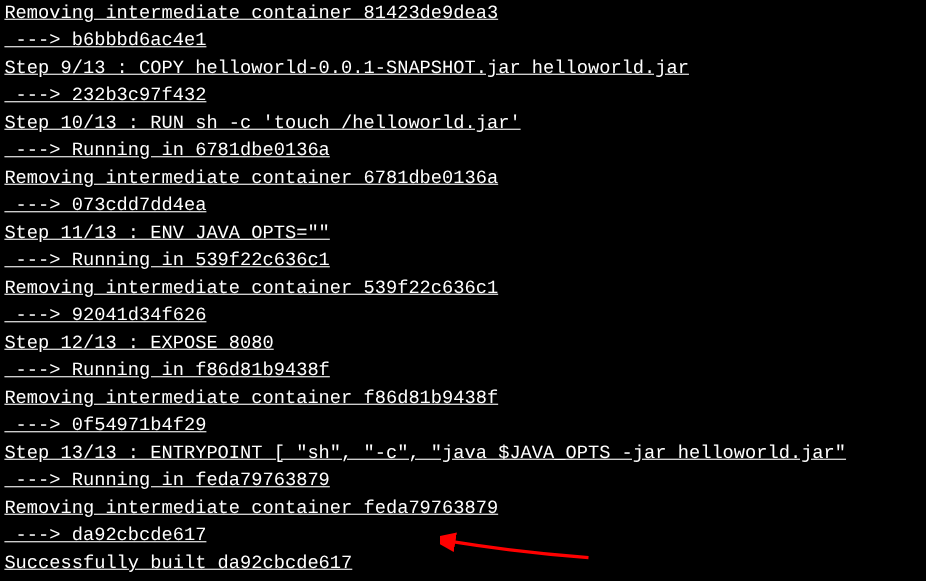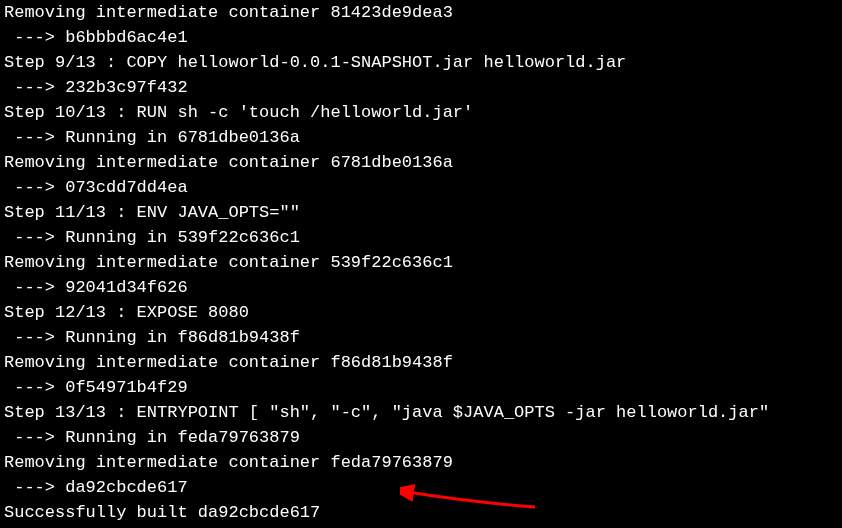--- a/index.html
+++ b/index.html
@@ -15,20 +15,21 @@
     font-family: "Consolas", "Menlo", "Courier New", monospace;
     font-size: 17px;
     line-height: 25px;
     color: #ffffff;
     white-space: pre;
     padding: 0 4px;
     letter-spacing: 0px;
   }
   .line {
     display: block;
+    text-decoration: underline;
   }
   .arrow-annot {
     position: absolute;
     pointer-events: none;
   }
 </style>
 </head>
 <body>
 
 <div class="terminal" id="term"><span class="line">Removing intermediate container 81423de9dea3</span><span class="line"> ---&gt; b6bbbd6ac4e1</span><span class="line">Step 9/13 : COPY helloworld-0.0.1-SNAPSHOT.jar helloworld.jar</span><span class="line"> ---&gt; 232b3c97f432</span><span class="line">Step 10/13 : RUN sh -c 'touch /helloworld.jar'</span><span class="line"> ---&gt; Running in 6781dbe0136a</span><span class="line">Removing intermediate container 6781dbe0136a</span><span class="line"> ---&gt; 073cdd7dd4ea</span><span class="line">Step 11/13 : ENV JAVA_OPTS=""</span><span class="line"> ---&gt; Running in 539f22c636c1</span><span class="line">Removing intermediate container 539f22c636c1</span><span class="line"> ---&gt; 92041d34f626</span><span class="line">Step 12/13 : EXPOSE 8080</span><span class="line"> ---&gt; Running in f86d81b9438f</span><span class="line">Removing intermediate container f86d81b9438f</span><span class="line"> ---&gt; 0f54971b4f29</span><span class="line">Step 13/13 : ENTRYPOINT [ "sh", "-c", "java $JAVA_OPTS -jar helloworld.jar"</span><span class="line"> ---&gt; Running in feda79763879</span><span class="line">Removing intermediate container feda79763879</span><span class="line"> ---&gt; da92cbcde617</span><span class="line">Successfully built da92cbcde617</span><span class="line">Successfully tagged springboot-helloworld:latest</span></div>

